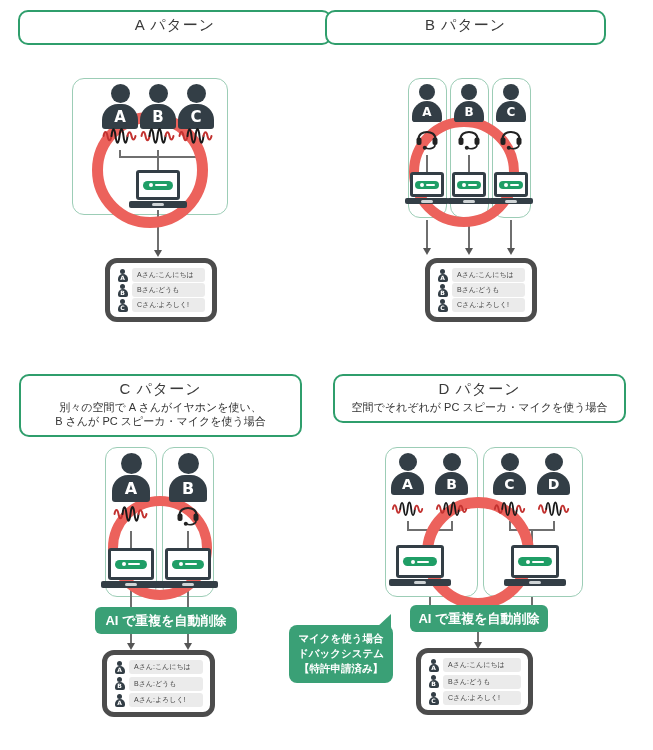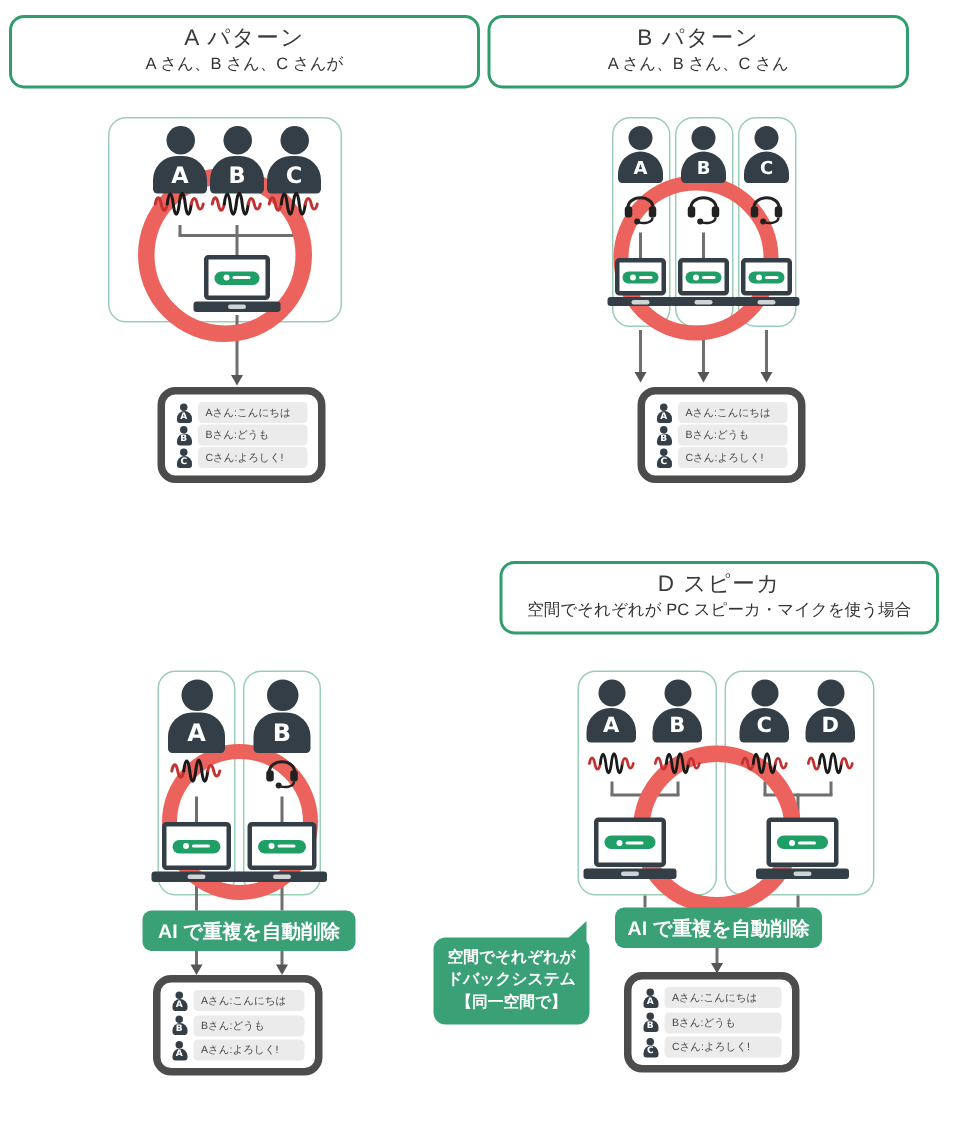--- a/index.html
+++ b/index.html
@@ -80,23 +80,22 @@
       <rect x="2.5" y="13.5" width="5" height="7.5" rx="2" fill="#222"></rect>
       <rect x="18.5" y="13.5" width="5" height="7.5" rx="2" fill="#222"></rect>
       <path d="M21,21 C21,24.5 15,25.5 11.5,24" fill="none" stroke="#222" stroke-width="1.6"></path>
       <circle cx="10.8" cy="23.7" r="2" fill="#222"></circle>
     </symbol>
   </defs>
 </svg>
 
 <div id="canvas">
 
-  <div class="hdr" style="left:6px;top:10px;width:314px">
+  <div class="hdr" style="left:18px;top:10px;width:314px">
     <div class="t">A パターン</div>
-    <div class="d">A さん、B さん、C さんが</div>
   </div>
 
   <div class="gbox" style="left:72px;top:78px;width:156px;height:137px"></div>
 
   <div class="person" style="left:102px;top:84px;width:36px">
     <div class="p-head" style="width:19px;height:19px"></div>
     <div class="p-body" style="width:36px;height:25px;font-size:15px">A</div>
   </div>
   <div class="person" style="left:140px;top:84px;width:36px">
     <div class="p-head" style="width:19px;height:19px"></div>
@@ -159,21 +158,20 @@
       <div class="cav">
           <div class="h"></div>
           <div class="b">C</div>
         </div>
       <div class="cbub">Cさん:よろしく!</div>
     </div>
   </div>
 
   <div class="hdr" style="left:325px;top:10px;width:281px">
     <div class="t">B パターン</div>
-    <div class="d">A さん、B さん、C さん</div>
   </div>
 
   <div class="gbox" style="left:408px;top:78px;width:39px;height:140px"></div>
   <div class="gbox" style="left:450px;top:78px;width:39px;height:140px"></div>
   <div class="gbox" style="left:492px;top:78px;width:39px;height:140px"></div>
 
   <div class="person" style="left:412px;top:84px;width:30px">
     <div class="p-head" style="width:16px;height:16px"></div>
     <div class="p-body" style="width:30px;height:21px;font-size:12px">A</div>
   </div>
@@ -260,20 +258,25 @@
     </div>
     <div class="crow">
       <div class="cav">
           <div class="h"></div>
           <div class="b">C</div>
         </div>
       <div class="cbub">Cさん:よろしく!</div>
     </div>
   </div>
 
+  <div class="hdr" style="left:19px;top:374px;width:283px">
+    <div class="t">C パターン</div>
+    <div class="d">別々の空間で A さんがイヤホンを使い、</div>
+    <div class="d">B さんが PC スピーカ・マイクを使う場合</div>
+  </div>
 
   <div class="gbox" style="left:105px;top:447px;width:52px;height:150px"></div>
   <div class="gbox" style="left:162px;top:447px;width:52px;height:150px"></div>
 
   <div class="person" style="left:112px;top:453px;width:38px">
     <div class="p-head" style="width:21px;height:21px"></div>
     <div class="p-body" style="width:38px;height:27px;font-size:16px">A</div>
   </div>
   <div class="person" style="left:169px;top:453px;width:38px">
     <div class="p-head" style="width:21px;height:21px"></div>
@@ -343,21 +346,21 @@
     <div class="crow">
       <div class="cav">
           <div class="h"></div>
           <div class="b">A</div>
         </div>
       <div class="cbub">Aさん:よろしく!</div>
     </div>
   </div>
 
   <div class="hdr" style="left:333px;top:374px;width:293px">
-    <div class="t">D スピーカ</div>
+    <div class="t">D パターン</div>
     <div class="d">空間でそれぞれが PC スピーカ・マイクを使う場合</div>
   </div>
 
   <div class="gbox" style="left:385px;top:447px;width:93px;height:150px"></div>
   <div class="gbox" style="left:483px;top:447px;width:100px;height:150px"></div>
 
   <div class="person" style="left:391px;top:453px;width:33px">
     <div class="p-head" style="width:18px;height:18px"></div>
     <div class="p-body" style="width:33px;height:23px;font-size:14px">A</div>
   </div>
@@ -421,23 +424,23 @@
       </div>
   </div>
 
   <div class="vline" style="left:429px;top:597px;height:8px"></div>
   <div class="vline" style="left:531px;top:597px;height:8px"></div>
 
   <div class="banner" style="left:410px;top:605px;width:138px;height:27px">AI で重複を自動削除</div>
 
   <div class="callout" style="left:289px;top:625px;width:104px">
     <div class="tri"></div>
-    <div>空間でそれぞれが</div>
+    <div>マイクを使う場合</div>
     <div>ドバックシステム</div>
-    <div>【同一空間で】</div>
+    <div>【特許申請済み】</div>
   </div>
 
   <div class="vline" style="left:477px;top:632px;height:12px"></div>
   <div class="ah" style="left:474px;top:642px"></div>
 
   <div class="chat" style="left:416px;top:648px;width:117px;height:67px">
     <div class="crow">
       <div class="cav">
           <div class="h"></div>
           <div class="b">A</div>

